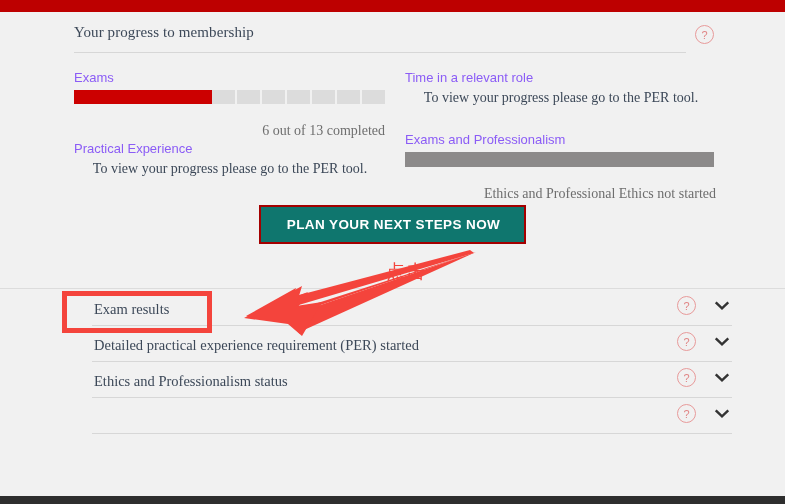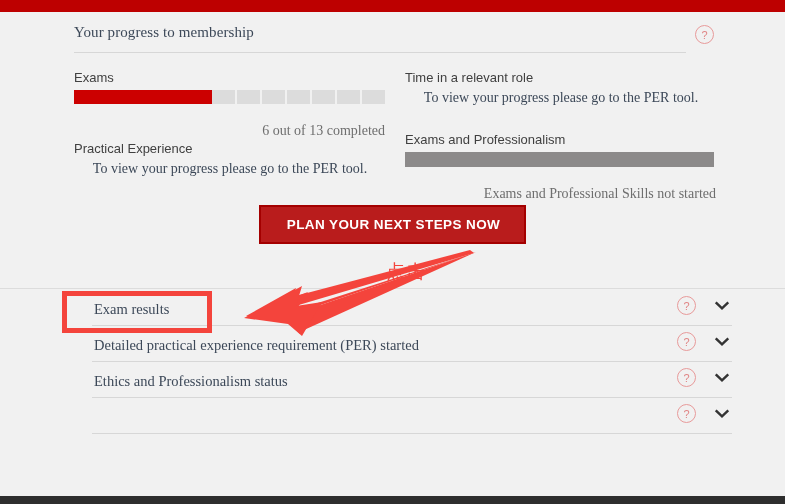--- a/index.html
+++ b/index.html
@@ -82,21 +82,21 @@
   .col {
     position: absolute;
     top: 0;
     width: 312px;
   }
   .col-left  { left: 0px; }
   .col-right { left: 331px; }
 
   .item-label {
     font-size: 13px;
-    color: #404040;
+    color: #8b5cf6;
     font-family: "Liberation Sans", sans-serif;
     margin-bottom: 5px;
     white-space: nowrap;
   }
   .item-note {
     font-family: "Liberation Serif", serif;
     font-size: 14px;
     color: #3c4858;
     white-space: nowrap;
     text-align: center;
@@ -136,21 +136,21 @@
 
   
   .cta-wrap {
     position: absolute;
     left: 0; top: 193px;
     width: 785px;
     text-align: center;
   }
   .cta {
     display: inline-block;
-    background: #b91c1c;
+    background: #0f766e;
     border: 2px solid #a40000;
     color: #ffffff;
     font-size: 13.5px;
     font-weight: bold;
     letter-spacing: .4px;
     padding: 10px 24px 10px 26px;
     cursor: pointer;
     font-family: "Liberation Sans", sans-serif;
   }
 
@@ -287,21 +287,21 @@
     <div class="col col-right">
 
       <div>
         <div class="item-label">Time in a relevant role</div>
         <div class="item-note">To view your progress please go to the PER tool.</div>
       </div>
 
       <div style="margin-top:26px">
         <div class="item-label">Exams and Professionalism</div>
         <div class="bar-solid"></div>
-        <div class="bar-caption">Exams and Professional Skills not started</div>
+        <div class="bar-caption">Ethics and Professional Ethics not started</div>
       </div>
 
     </div>
 
   </div>
 
   <div class="cta-wrap">
     <button class="cta">PLAN YOUR NEXT STEPS NOW</button>
   </div>
 

